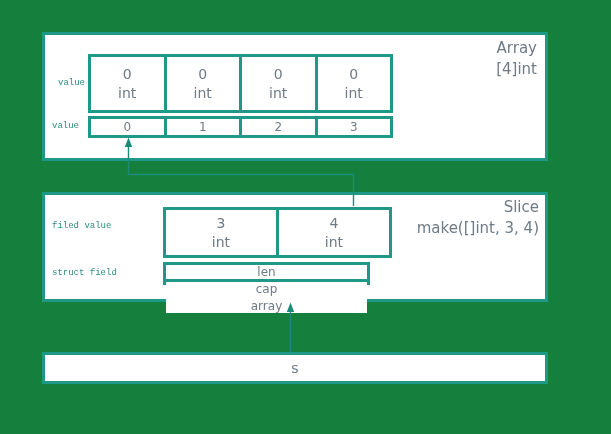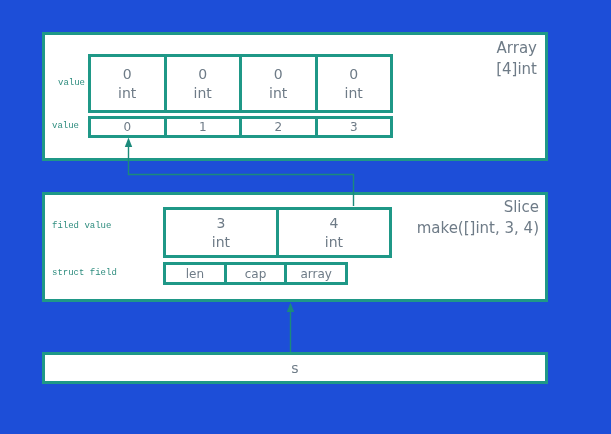--- a/index.html
+++ b/index.html
@@ -1,18 +1,18 @@
 <!DOCTYPE html>
 <html><head>
 <meta charset="utf-8">
 <style>
   html,body { margin:0; padding:0; }
   .canvas {
     position:relative; width:611px; height:434px;
-    background:#1d4ed8; overflow:hidden;
+    background:#15803d; overflow:hidden;
     font-family:"DejaVu Sans", sans-serif;
   }
   .box {
     position:absolute; background:#ffffff;
     border:3px solid #1f9887; box-sizing:border-box;
   }
   .array-box { left:42px; top:32px;  width:506px; height:129px; }
   .slice-box { left:42px; top:192px; width:506px; height:110px; }
   .s-box     { left:42px; top:352px; width:506px; height:32px; }
 
@@ -40,21 +40,21 @@
     display:flex; align-items:center; justify-content:center;
     font-size:12px; line-height:14px;
   }
   
   .array-values  { left:43px; top:19px; width:305px; height:59px; }
   .array-indexes { left:43px; top:81px; width:305px; height:22px; }
   .array-box .label-1 { left:13px; top:43px; }
   .array-box .label-2 { left:7px; top:86px; }
   
   .slice-values { left:118px; top:12px; width:229px; height:51px; }
-  .slice-fields { left:118px; top:67px; width:185px; height:23px; }
+  .slice-fields { left:118px; top:67px; width:207px; height:23px;flex-direction:column; }
   .slice-box .label-1 { left:7px; top:26px; }
   .slice-box .label-2 { left:7px; top:73px; }
   
   .s-label {
     position:absolute; left:0; top:0; width:100%; height:100%;
     display:flex; align-items:center; justify-content:center;
     color:#6e7b87; font-size:14px;
   }
   .connectors {
     position:absolute; left:0; top:0; width:611px; height:434px;

